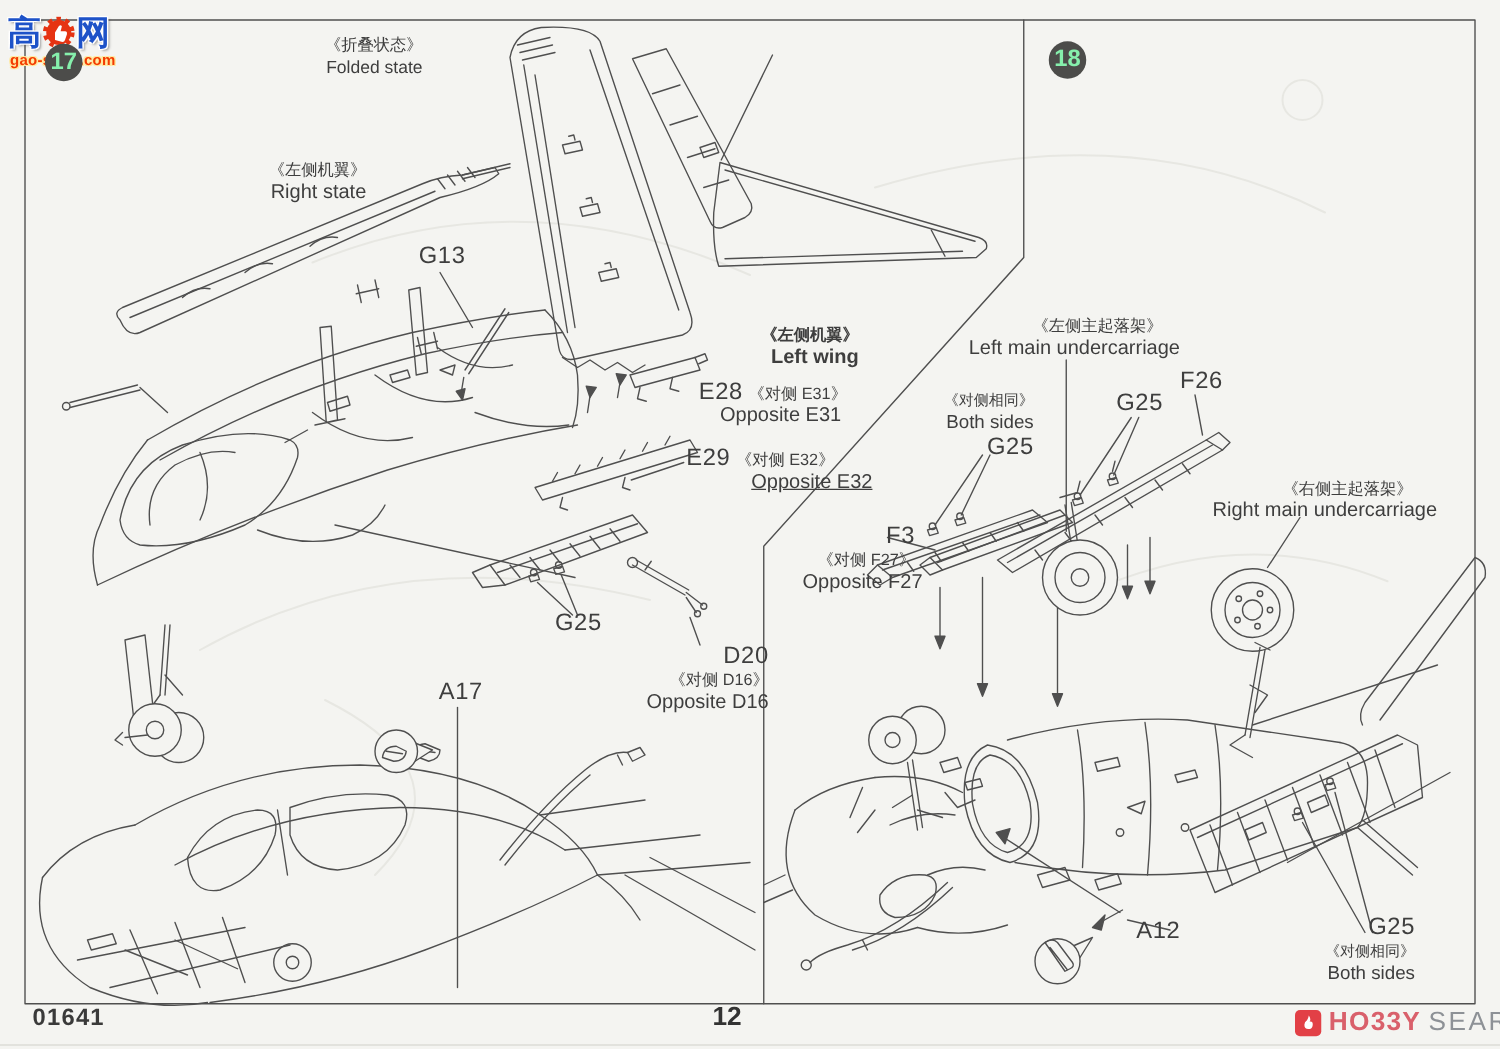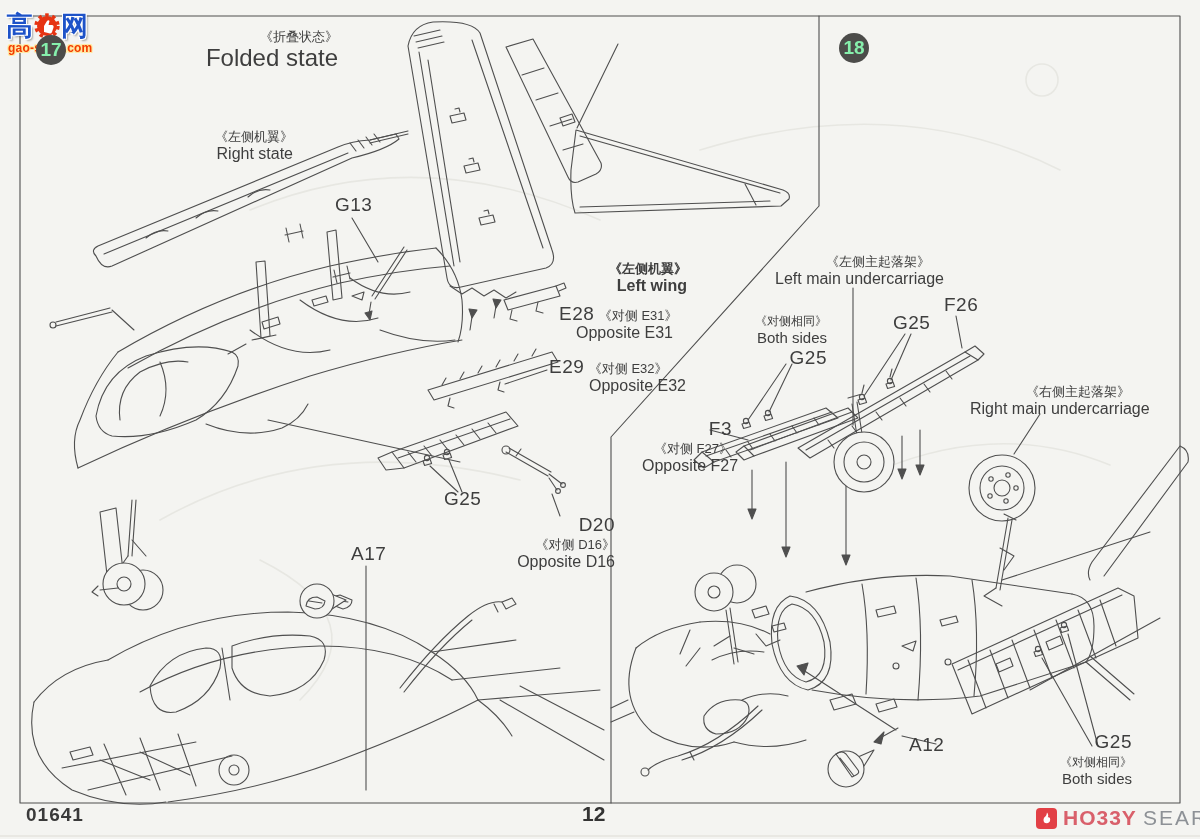--- a/index.html
+++ b/index.html
@@ -8,41 +8,41 @@
     background:#f4f4f1;
     font-family:"Liberation Sans",sans-serif;
   }
   #art{position:absolute;left:0;top:0;}
   .lbl{position:absolute;color:#3e3e3e;line-height:1.12;white-space:nowrap;}
   .center{text-align:right;}
   .part{font-size:19px;letter-spacing:.5px;}
   .cn{font-size:13px;}
   .cn-sm{font-size:12px;}
   .en{font-size:16px;}
-  .en-big{font-size:24px;margin-top:36px;}
+  .en-big{font-size:14px;margin-top:36px;}
   .sub-ind{display:block;}
   .badge{
     position:absolute;width:30px;height:30px;border-radius:50%;
     background:#4c4c4a;color:#86efac;font-size:19px;font-weight:bold;
     display:flex;align-items:center;justify-content:center;
   }
   
   .wm{position:absolute;left:6px;top:8px;width:110px;}
   .wm-row{display:flex;align-items:center;gap:1px;}
   .wm-char{
     font-size:27px;font-weight:bold;color:#1d52c8;
     text-shadow:-1px -1px 0 #fff,1px -1px 0 #fff,-1px 1px 0 #fff,1px 1px 0 #fff,2px 2px 2px rgba(60,60,60,.45);
   }
   .wm-domain{
     font-size:12px;font-weight:bold;color:#f43b00;letter-spacing:.2px;margin-top:-3px;margin-left:2px;
     text-shadow:-1px -1px 0 #ffe9a0,1px -1px 0 #ffe9a0,-1px 1px 0 #ffe9a0,1px 1px 0 #ffe9a0;
   }
   
   .kitnum{position:absolute;left:26px;top:804px;font-size:19px;font-weight:bold;color:#3a3a3a;letter-spacing:1px;}
-  .pagenum{position:absolute;left:582px;top:802px;font-size:21px;font-weight:bold;color:#333;}
+  .pagenum{position:absolute;left:570px;top:802px;font-size:21px;font-weight:bold;color:#333;}
   .hobby{position:absolute;left:1036px;top:806px;display:flex;align-items:center;gap:6px;}
   .hobby-box{width:21px;height:21px;border-radius:4px;background:#e24046;display:flex;align-items:center;justify-content:center;}
   .hobby-word{font-size:21px;font-weight:bold;color:#d9606b;letter-spacing:1px;}
   .search-word{font-size:21px;color:#8d9196;letter-spacing:2px;}
 </style>
 </head>
 <body>
 
 <svg id="art" width="1200" height="839" viewBox="0 0 1200 839" fill="none" stroke="#4f4f4f" stroke-width="1.1" stroke-linecap="round" stroke-linejoin="round">
 
@@ -362,21 +362,21 @@
 
 <div class="lbl" style="left:559px;top:303px;">
   <span class="part">E28</span>
   <span class="cn">《对侧  E31》</span>
   <span class="en sub-ind" style="margin-left:17px;">Opposite E31</span>
 </div>
 
 <div class="lbl" style="left:549px;top:356px;">
   <span class="part">E29</span>
   <span class="cn">《对侧  E32》</span>
-  <span class="en sub-ind" style="margin-left:40px;">Opposite E32</span>
+  <span class="en sub-ind" style="margin-left:52px;text-decoration:underline;">Opposite E32</span>
 </div>
 
 <div class="lbl part" style="left:444px;top:488px;">G25</div>
 
 <div class="lbl center" style="left:505px;top:514px;width:110px;">
   <span class="part">D20</span><br>
   <span class="cn">《对侧  D16》</span><br>
   <span class="en">Opposite D16</span>
 </div>
 

